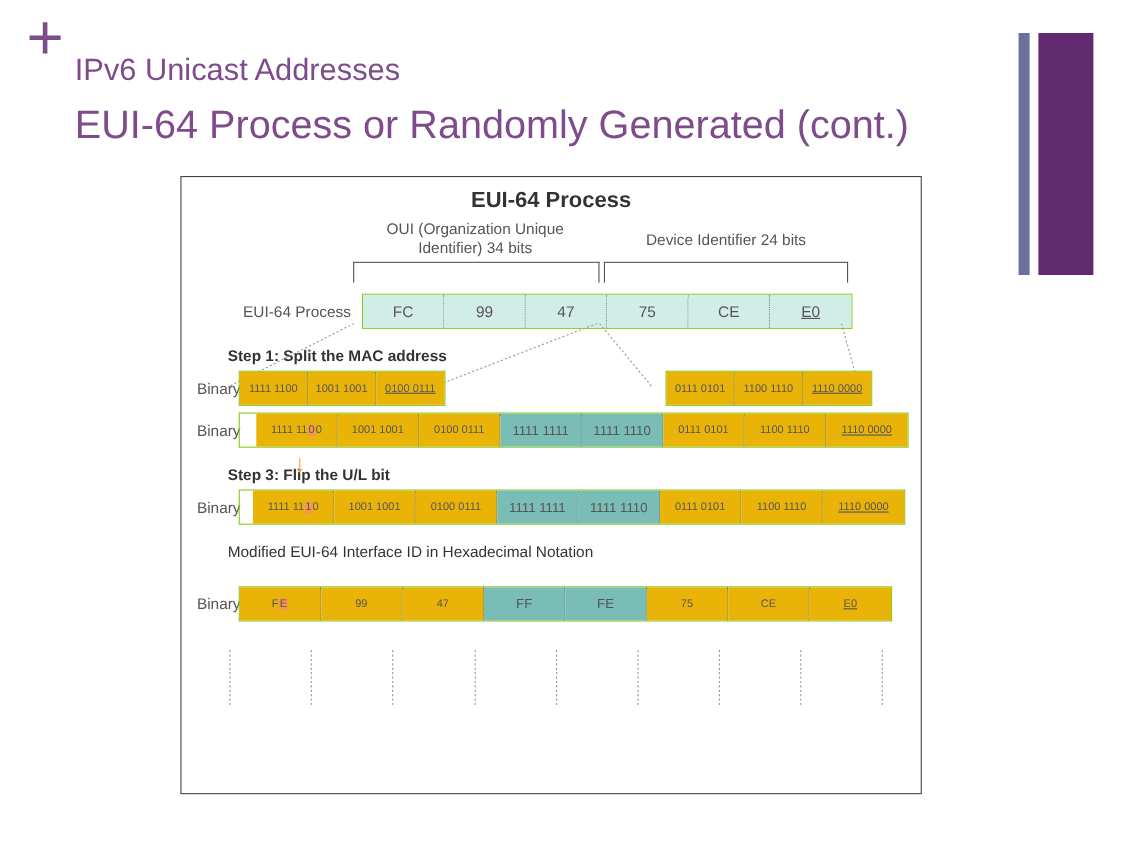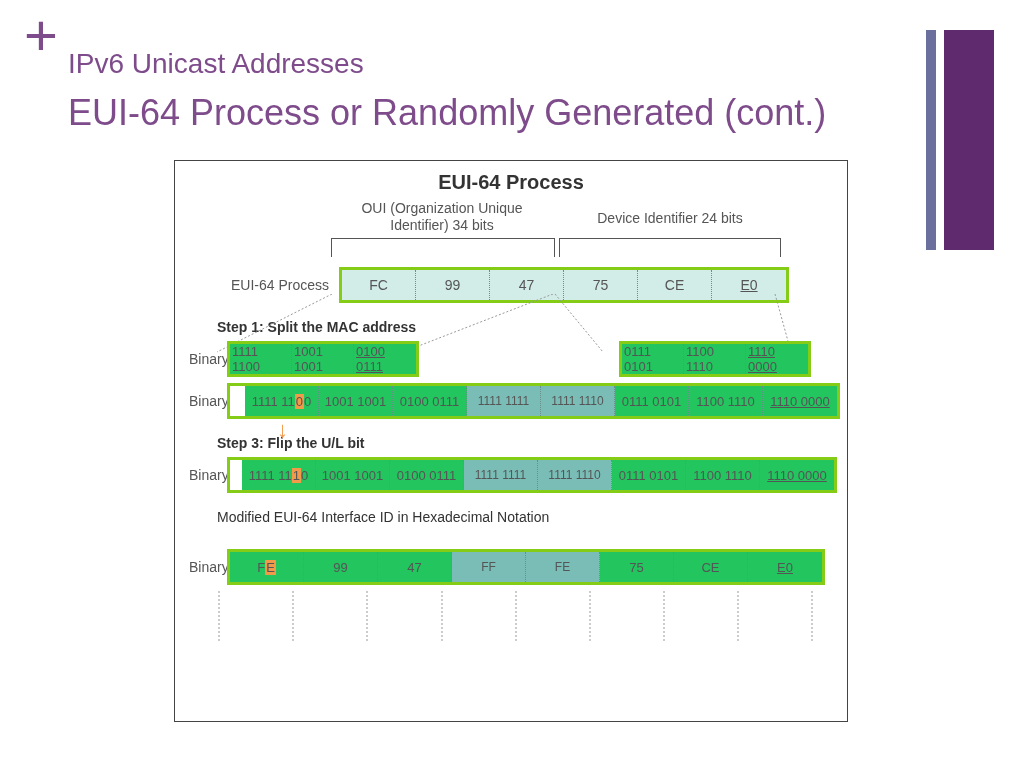--- a/index.html
+++ b/index.html
@@ -49,21 +49,21 @@
     background: #6a6f9c;
     margin-right: 8px;
   }
   .bar-wide {
     width: 50px;
     height: 220px;
     background: #5f2a6e;
   }
   .diagram-wrap {
     position: absolute;
-    left: 174px;
+    left: 164px;
     top: 160px;
     width: 674px;
     height: 562px;
     border: 1px solid #444;
     box-sizing: border-box;
     padding: 10px 14px 14px 14px;
   }
   .dtitle {
     text-align: center;
     font-size: 20px;
@@ -106,37 +106,37 @@
   }
   .rowlabel {
     width: 140px;
     text-align: right;
     padding-right: 10px;
     font-size: 14px;
     color: #555;
   }
   .strip {
     display: flex;
-    border: 3px solid #84cc16;
+    border: 1px solid #84cc16;
     height: 30px;
   }
   .strip.small .cell { padding: 0 2px; }
   .cell {
     border-right: 1px dotted #6a8f8a;
     background: #d2ece8;
     display: flex;
     align-items: center;
     justify-content: center;
     font-size: 14px;
     color: #555;
     box-sizing: border-box;
   }
   .cell:last-child { border-right: none; text-decoration: underline; }
   .cell.w { width: 74px; }
-  .cell.light { background: #22c55e; font-size: 13px; }
+  .cell.light { background: #eab308; font-size: 10px; }
   .cell.mid { background: #7abdb7; font-size: 12px; }
   .step {
     font-size: 14px;
     font-weight: bold;
     color: #333;
     margin-top: 16px;
     margin-bottom: 4px;
     margin-left: 28px;
   }
   .gap { width: 150px; }

